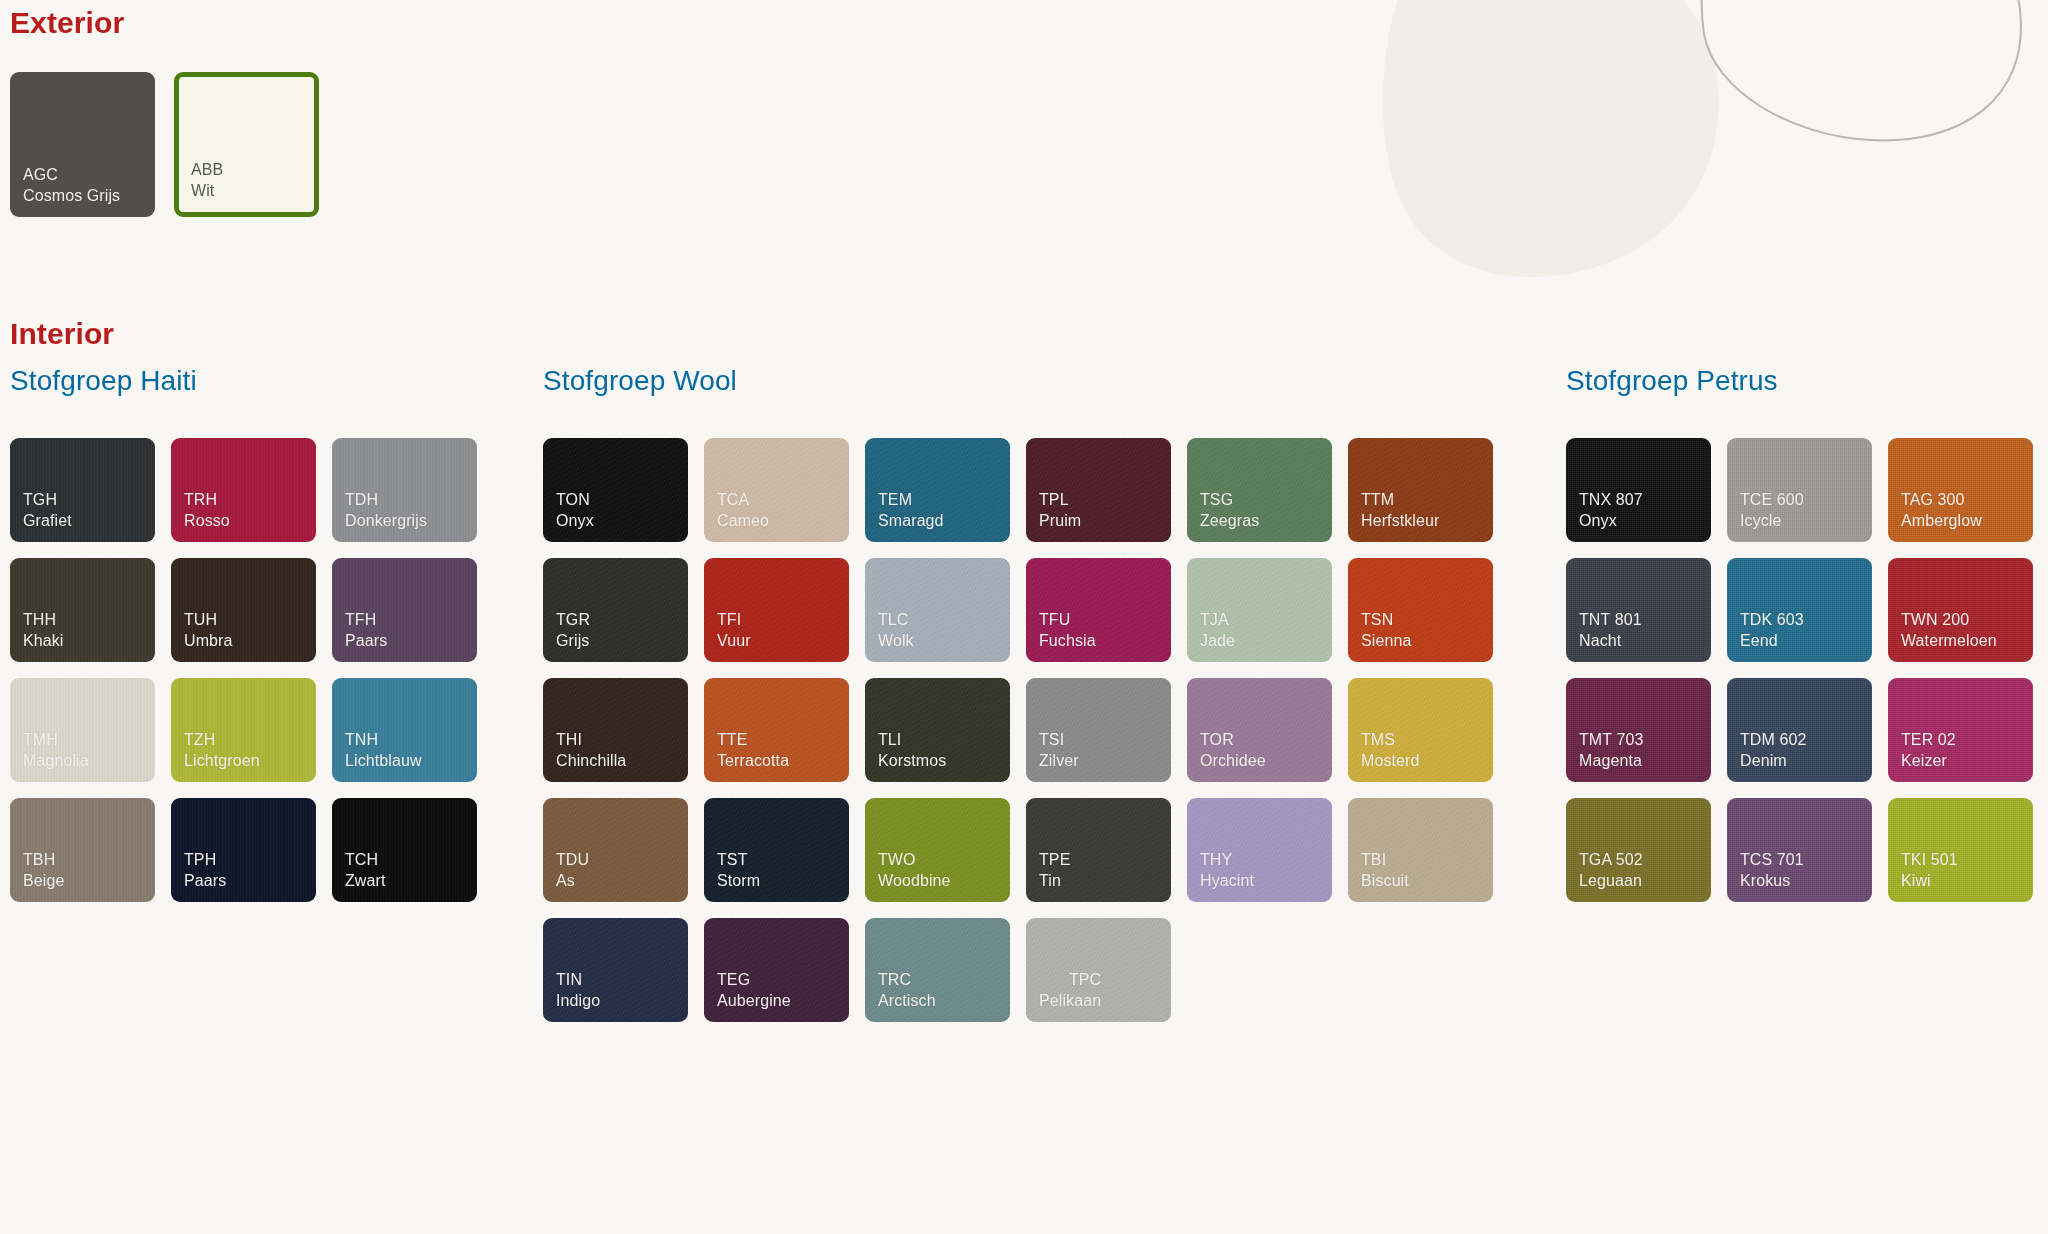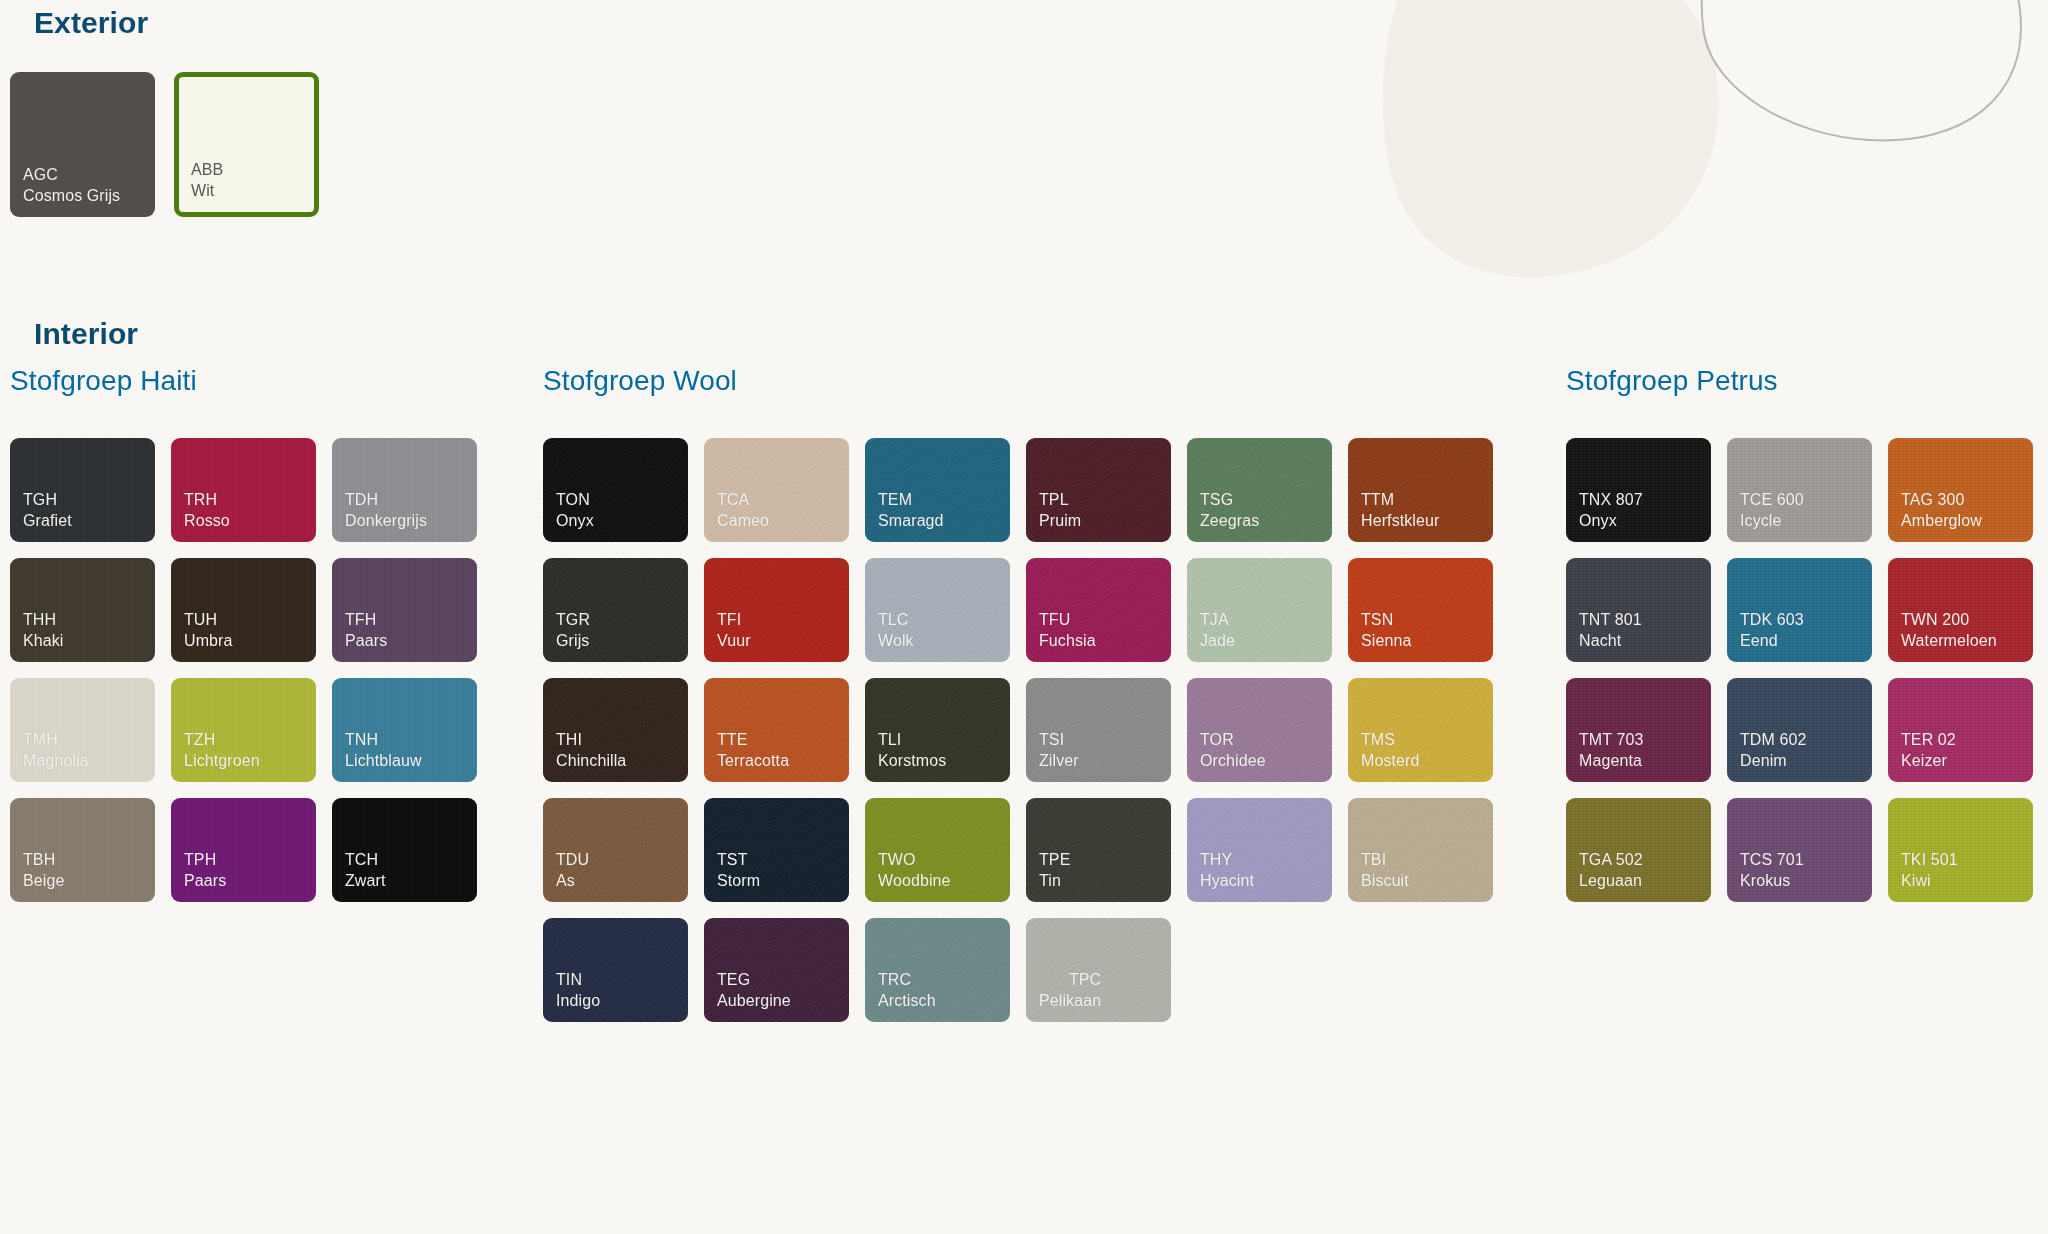--- a/index.html
+++ b/index.html
@@ -33,23 +33,22 @@
     z-index: 1;
     width: 2048px;
     height: 1234px;
     padding: 0 0 0 10px;
   }
 
   
   .section-title {
     font-size: 30px;
     font-weight: 700;
-    color: #0c4a6e;
+    color: #b91c1c;
     letter-spacing: .1px;
-    margin-left: 24px;
   }
 
   .group-title {
     font-size: 28px;
     font-weight: 400;
     color: #0369a1;
     letter-spacing: .1px;
   }
 
   
@@ -258,21 +257,21 @@
             <span class="name">Lichtblauw</span>
           </div>
         </div>
         <div class="swatch on-dark" style="background: rgb(137, 124, 111);">
           <div class="tex tex-rib"></div>
           <div class="caption">
             <span class="code">TBH</span>
             <span class="name">Beige</span>
           </div>
         </div>
-        <div class="swatch on-dark" style="background: #701a75;">
+        <div class="swatch on-dark" style="background: #0f172a;">
           <div class="tex tex-rib"></div>
           <div class="caption">
             <span class="code">TPH</span>
             <span class="name">Paars</span>
           </div>
         </div>
         <div class="swatch on-dark" style="background: rgb(13, 13, 13);">
           <div class="tex tex-rib"></div>
           <div class="caption">
             <span class="code">TCH</span>

